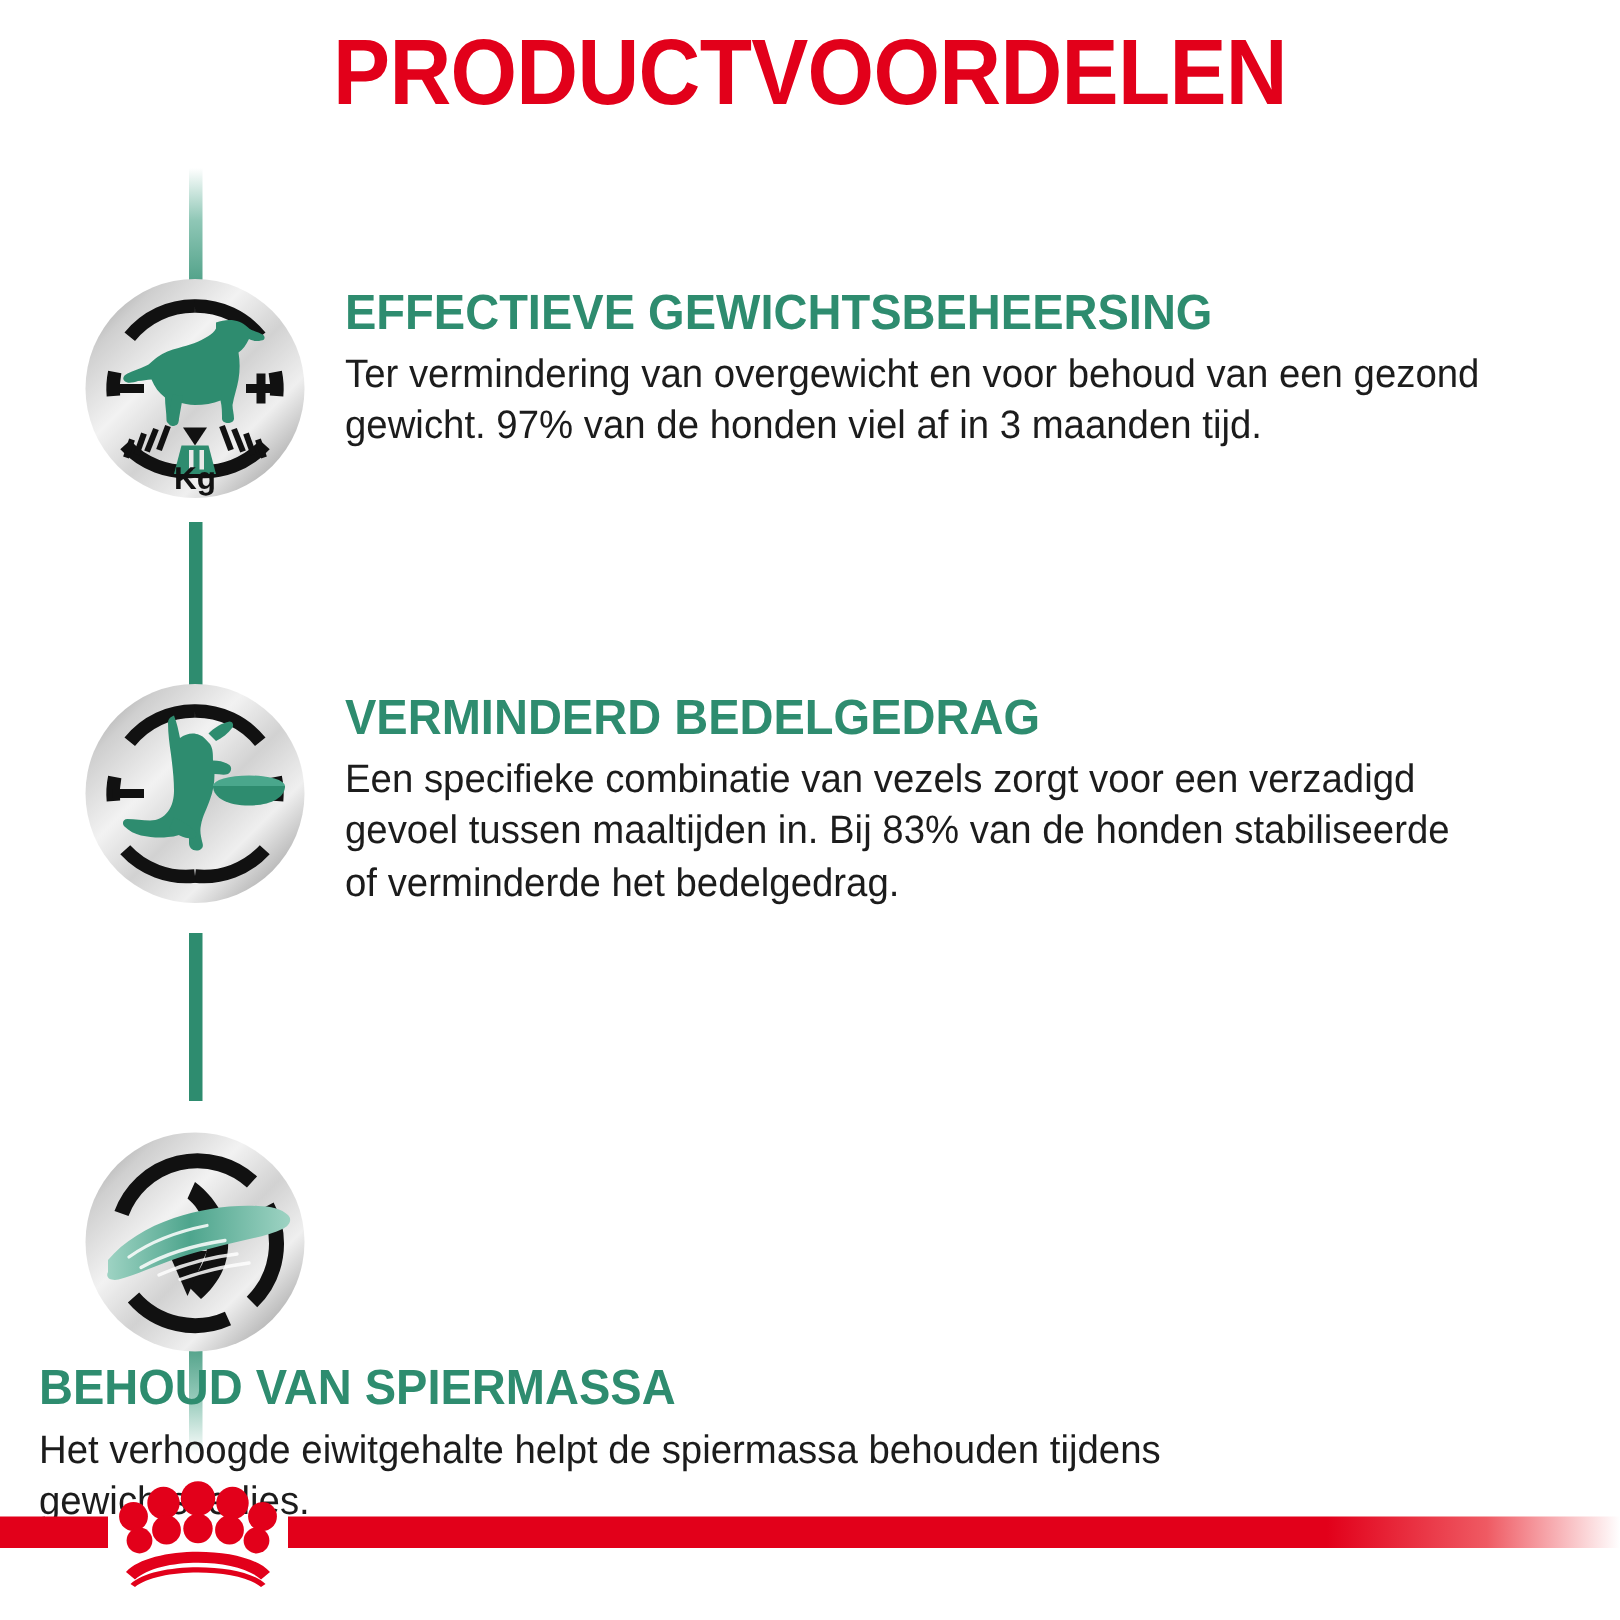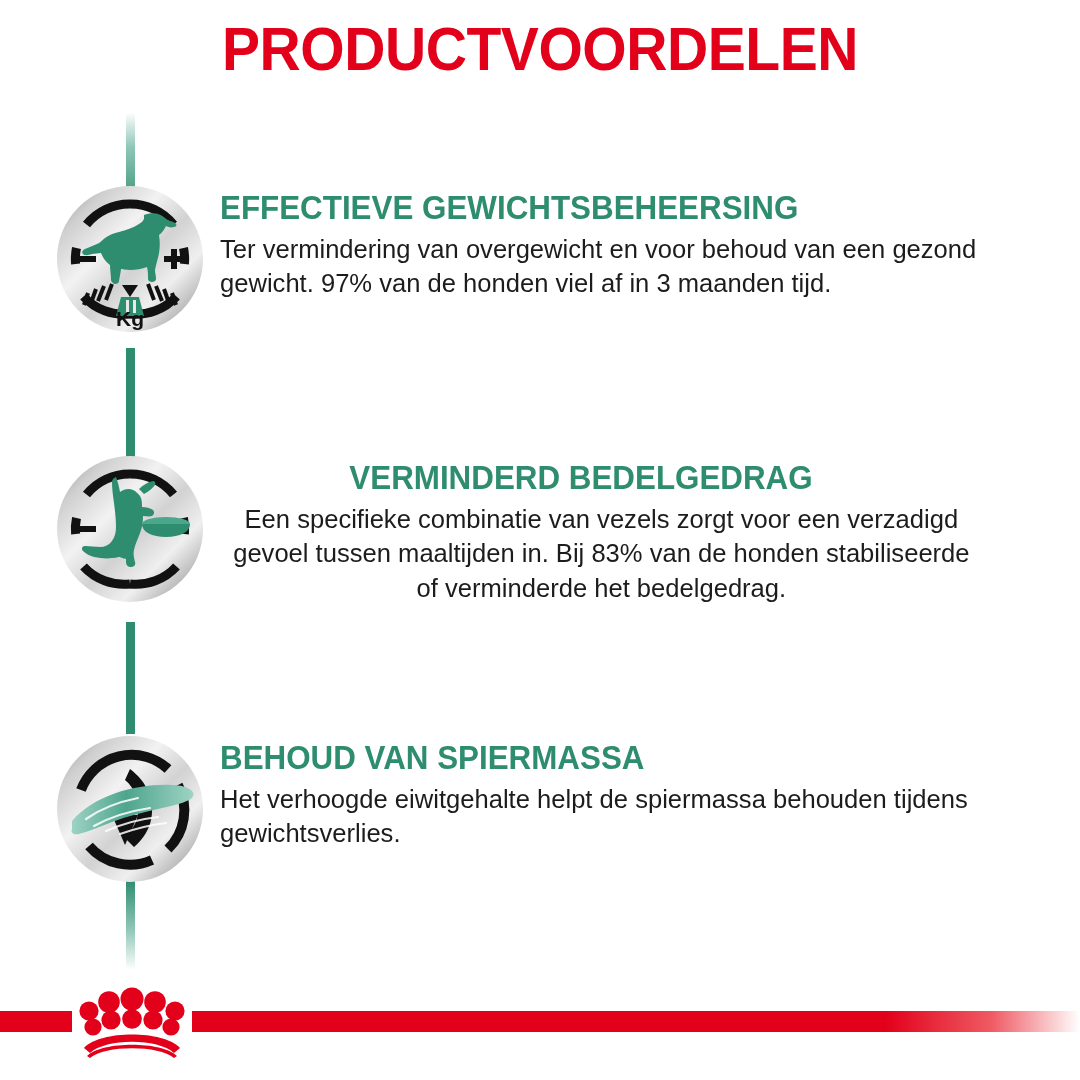--- a/index.html
+++ b/index.html
@@ -50,34 +50,34 @@
   }
 
   
   .benefit{
     position:absolute;
     left:0; width:1080px;
     display:flex;
     align-items:flex-start;
   }
   .benefit.b1{ top:185px; }
-  .benefit.b2{ top:455px;text-align:center; }
-  .benefit.b3{ top:735px; }
+  .benefit.b2{ top:455px; }
+  .benefit.b3{ top:754px;flex-direction:column; }
 
   .badge{
     position:relative;
     width:148px; height:148px;
     margin-left:56px;
     flex:0 0 148px;
     text-decoration:underline;
   }
   .badge svg{ display:block; width:148px; height:148px; }
 
   .benefit-text{
-    margin-left:16px;
+    margin-left:26px;
     width:760px;
     padding-top:6px;
   }
   .benefit-head{
     color:#2e8c6f;
     font-weight:700;
     font-size:33px;
     letter-spacing:0px;
     transform:scaleX(0.95);
     transform-origin:left center;

